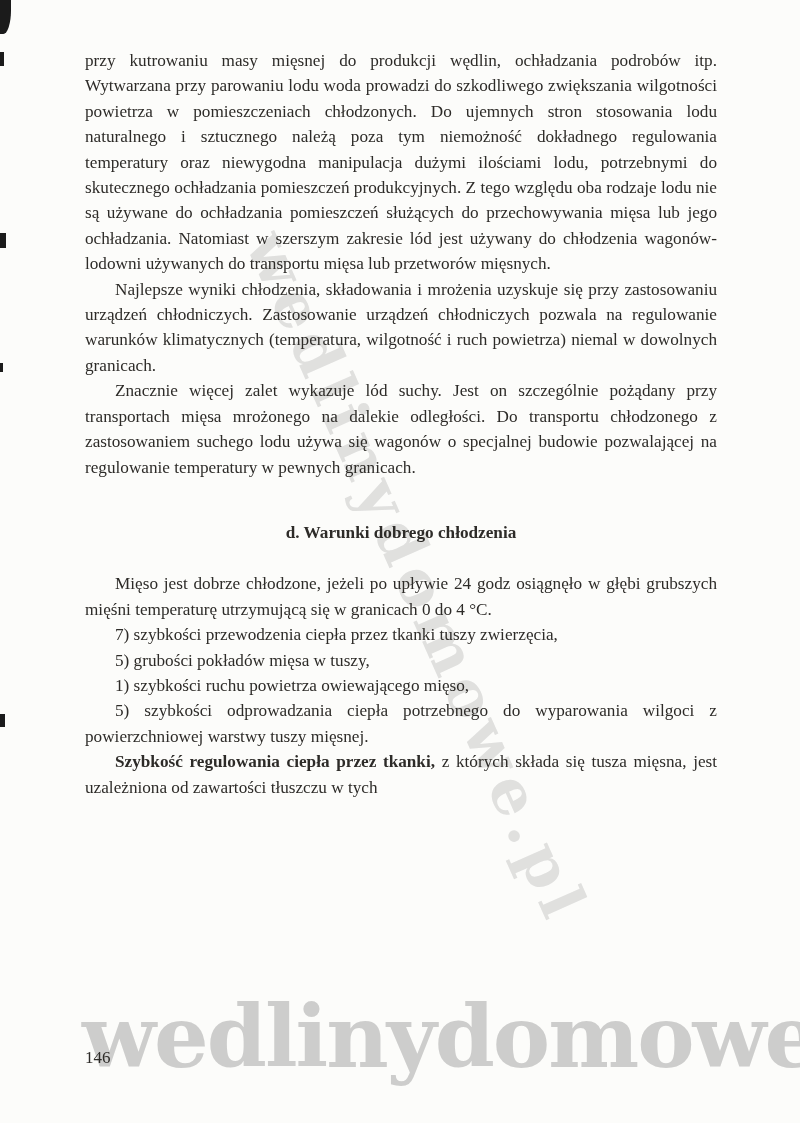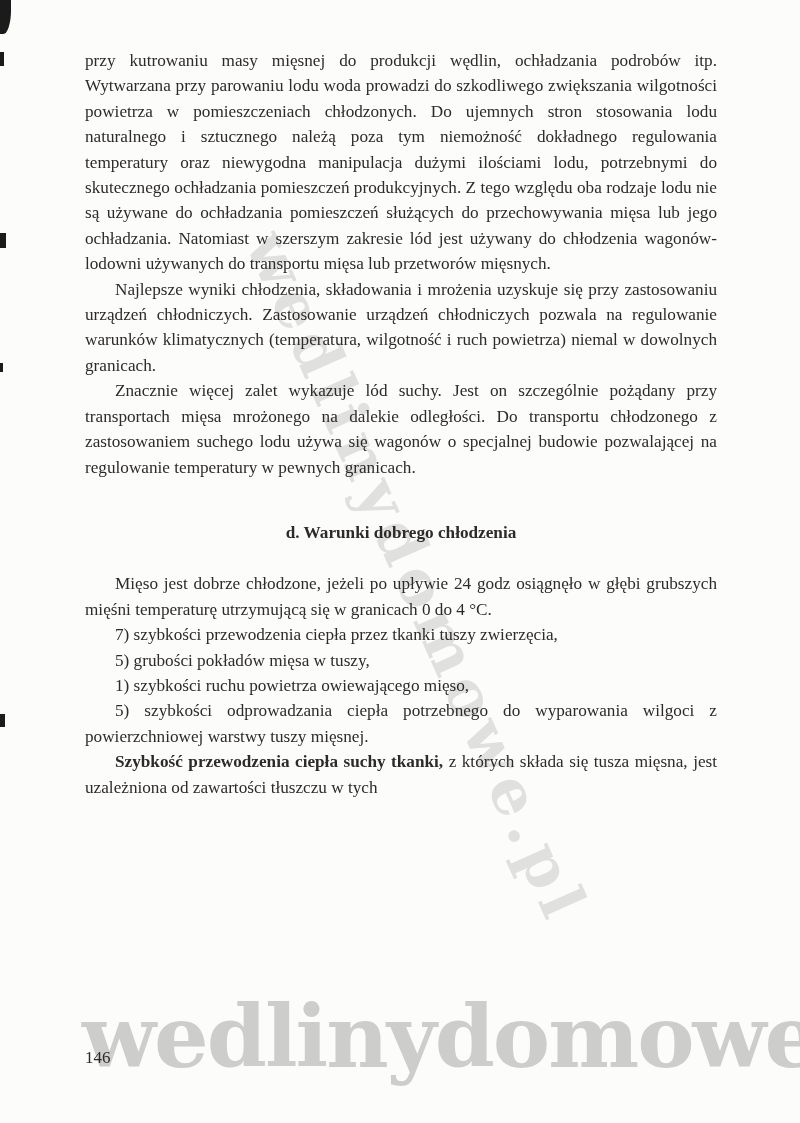--- a/index.html
+++ b/index.html
@@ -83,21 +83,21 @@
 <div class="text-block">
   <p class="first">przy kutrowaniu masy mięsnej do produkcji wędlin, ochładzania podrobów itp. Wytwarzana przy parowaniu lodu woda prowadzi do szkodliwego zwiększania wilgotności powietrza w pomieszczeniach chłodzonych. Do ujemnych stron stosowania lodu naturalnego i sztucznego należą poza tym niemożność dokładnego regulowania temperatury oraz niewygodna manipulacja dużymi ilościami lodu, potrzebnymi do skutecznego ochładzania pomieszczeń produkcyjnych. Z tego względu oba rodzaje lodu nie są używane do ochładzania pomieszczeń służących do przechowywania mięsa lub jego ochładzania. Natomiast w szerszym zakresie lód jest używany do chłodzenia wagonów-lodowni używanych do transportu mięsa lub przetworów mięsnych.</p>
   <p>Najlepsze wyniki chłodzenia, składowania i mrożenia uzyskuje się przy zastosowaniu urządzeń chłodniczych. Zastosowanie urządzeń chłodniczych pozwala na regulowanie warunków klimatycznych (temperatura, wilgotność i ruch powietrza) niemal w dowolnych granicach.</p>
   <p>Znacznie więcej zalet wykazuje lód suchy. Jest on szczególnie pożądany przy transportach mięsa mrożonego na dalekie odległości. Do transportu chłodzonego z zastosowaniem suchego lodu używa się wagonów o specjalnej budowie pozwalającej na regulowanie temperatury w pewnych granicach.</p>
   <p class="section-heading">d. Warunki dobrego chłodzenia</p>
   <p>Mięso jest dobrze chłodzone, jeżeli po upływie 24 godz osiągnęło w głębi grubszych mięśni temperaturę utrzymującą się w granicach 0 do 4 °C.</p>
   <p>7) szybkości przewodzenia ciepła przez tkanki tuszy zwierzęcia,</p>
   <p>5) grubości pokładów mięsa w tuszy,</p>
   <p>1) szybkości ruchu powietrza owiewającego mięso,</p>
   <p>5) szybkości odprowadzania ciepła potrzebnego do wyparowania wilgoci z powierzchniowej warstwy tuszy mięsnej.</p>
-  <p><span class="bold-lead">Szybkość przewodzenia ciepła suchy tkanki,</span><span> z których składa się tusza mięsna, jest uzależniona od zawartości tłuszczu w tych</span></p>
+  <p><span class="bold-lead">Szybkość regulowania ciepła przez tkanki,</span><span> z których składa się tusza mięsna, jest uzależniona od zawartości tłuszczu w tych</span></p>
 </div>
 
 <div class="page-number">146</div>
 
 <div class="artifact a1"></div>
 <div class="artifact a2"></div>
 <div class="artifact a3"></div>
 <div class="artifact a4"></div>
 <div class="artifact a5"></div>
 

